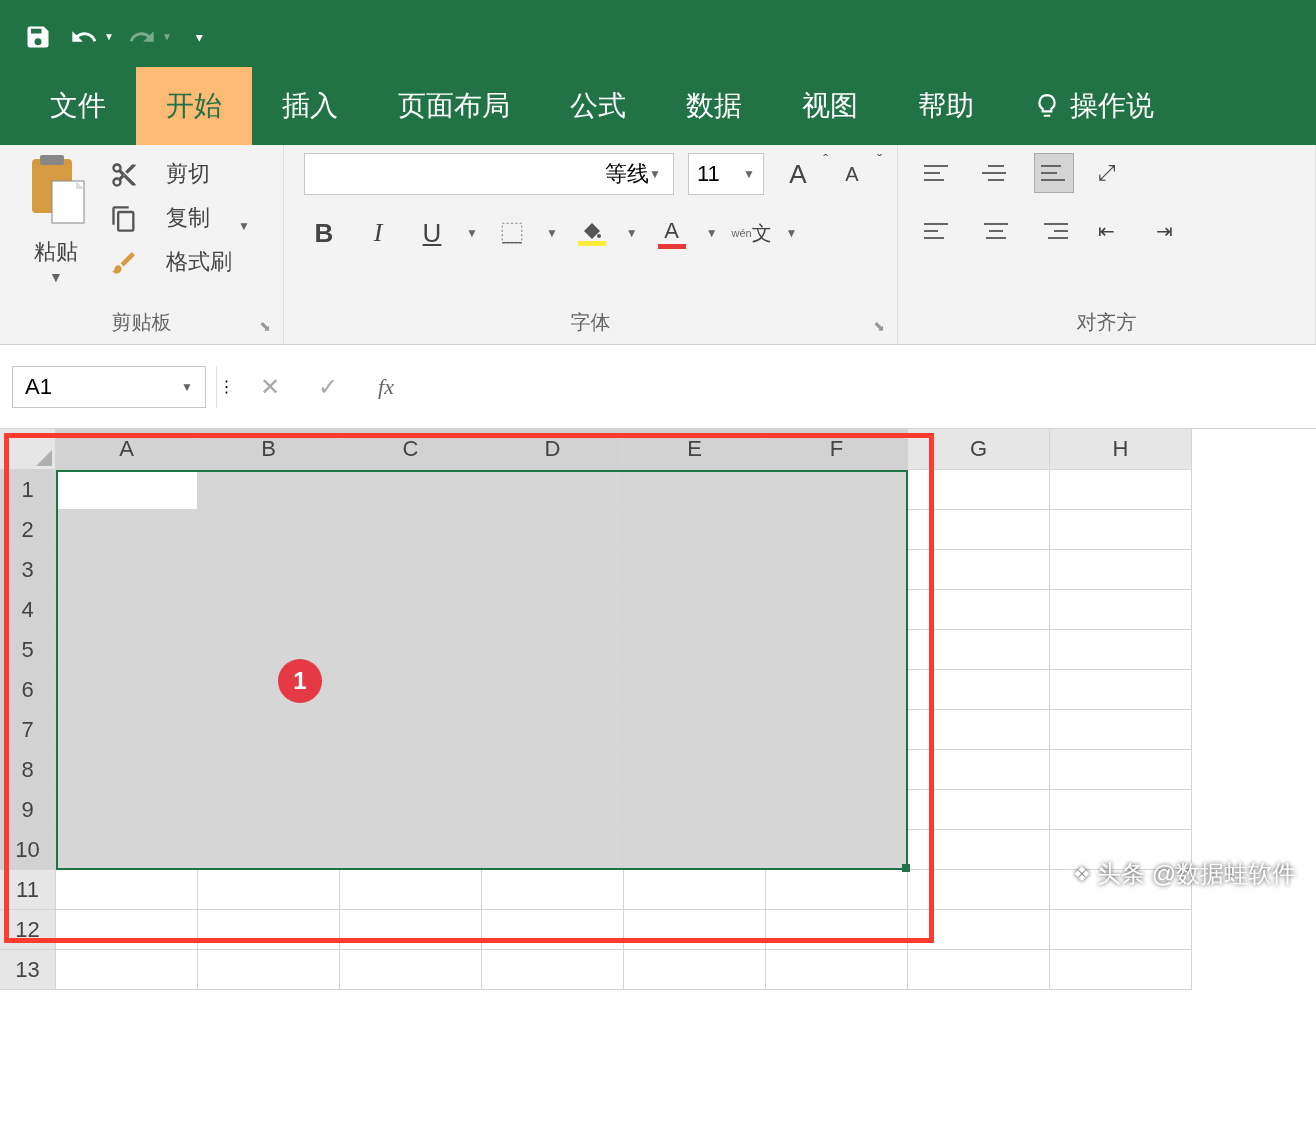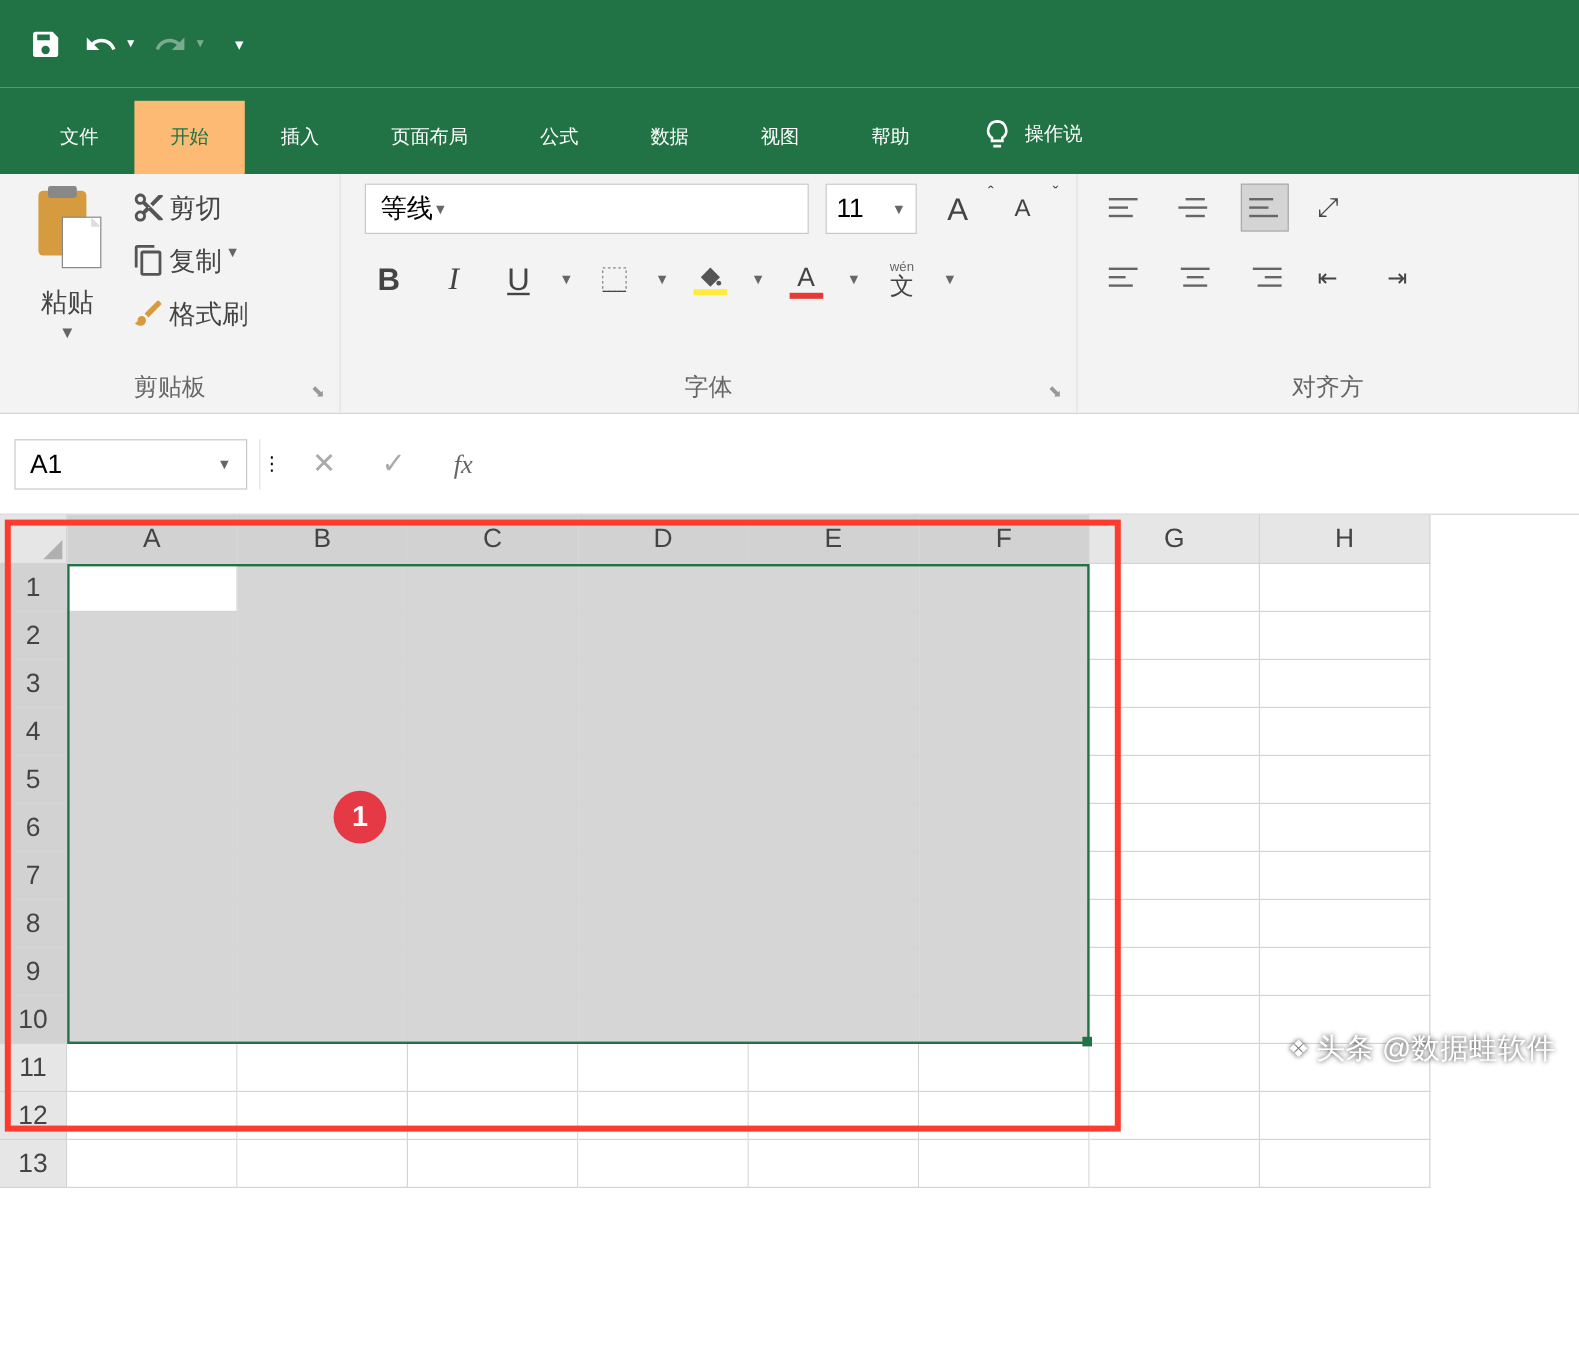--- a/index.html
+++ b/index.html
@@ -6,47 +6,47 @@
     body { font-family: "Microsoft YaHei", sans-serif; background: #fff; overflow: hidden; width: 1316px; height: 1142px; }
     
     
     .title-bar { background: #217346; height: 73px; display: flex; align-items: center; padding: 0 20px; gap: 10px; }
     .qat-btn { width: 36px; height: 36px; display: flex; align-items: center; justify-content: center; color: #fff; cursor: pointer; }
     .qat-btn.disabled { opacity: 0.4; }
     .qat-dropdown { color: #fff; font-size: 10px; margin-left: -8px; }
     
     
     .ribbon-tabs { background: #217346; height: 72px; display: flex; align-items: flex-end; padding-left: 20px; gap: 0; }
-    .tab { color: #fff; padding: 20px 30px; font-size: 16px; cursor: pointer; font-family: Liberation Serif, serif; }
+    .tab { color: #fff; padding: 20px 30px; font-size: 28px; cursor: pointer; font-family: Liberation Serif, serif; }
     .tab.active { background: #fdba74; color: #217346; }
     .tab-help { display: flex; align-items: center; gap: 10px; }
     .lightbulb { fill: none; stroke: #fff; stroke-width: 2; }
     
     
     .ribbon { background: #f3f3f3; height: 200px; display: flex; border-bottom: 1px solid #d4d4d4; }
     .ribbon-group { border-right: 1px solid #e1e1e1; display: flex; flex-direction: column; padding: 8px 0 0 0; position: relative; }
     .group-label { text-align: center; font-size: 20px; color: #666; padding: 4px 0 8px 0; display: flex; align-items: center; justify-content: center; gap: 20px; }
     .group-expand { font-size: 14px; color: #999; position: absolute; right: 12px; bottom: 10px; }
     
     
     .clipboard-group { width: 284px; }
     .clipboard-content { display: flex; flex: 1; padding: 0 12px; }
     .paste-big { display: flex; flex-direction: column; align-items: center; width: 88px; }
     .paste-icon-wrap { width: 64px; height: 78px; position: relative; }
     .clipboard-actions { display: flex; flex-direction: column; gap: 14px; padding-left: 10px; padding-top: 6px; }
-    .clip-action { display: flex; align-items: flex-start; gap: 3px; font-size: 22px; color: #444; cursor: pointer; }
+    .clip-action { display: flex; align-items: flex-end; gap: 28px; font-size: 22px; color: #444; cursor: pointer; }
     .clip-icon { width: 28px; height: 28px; }
     .paste-label { font-size: 22px; color: #444; margin-top: 6px; }
     .paste-arrow { font-size: 14px; color: #666; margin-top: 2px; }
     
     
     .font-group { width: 614px; }
     .font-content { flex: 1; padding: 0 20px; display: flex; flex-direction: column; gap: 18px; }
     .font-row { display: flex; align-items: center; gap: 14px; }
-    .font-name { width: 370px; height: 42px; border: 1px solid #c8c8c8; background: #fff; display: flex; align-items: center; padding: 0 12px; font-size: 22px; justify-content: flex-start; }
+    .font-name { width: 370px; height: 42px; border: 1px solid #c8c8c8; background: #fff; display: flex; align-items: center; padding: 0 12px; font-size: 22px; justify-content: flex-end; }
     .font-size { width: 76px; height: 42px; border: 1px solid #c8c8c8; background: #fff; display: flex; align-items: center; padding: 0 8px; font-size: 22px; justify-content: space-between; }
     .dropdown-arrow { font-size: 12px; color: #666; }
     .font-grow { font-size: 26px; color: #444; position: relative; }
     .font-grow sup { font-size: 14px; position: absolute; top: -2px; right: -10px; }
     .font-btn { width: 40px; height: 40px; display: flex; align-items: center; justify-content: center; font-size: 26px; color: #444; cursor: pointer; }
     .bold { font-weight: bold; }
     .italic { font-style: italic; font-family: serif; }
     .underline { text-decoration: underline; }
     .border-btn, .fill-btn, .font-color-btn, .pinyin-btn { display: flex; align-items: center; gap: 4px; }
     .color-bar { width: 28px; height: 5px; }
@@ -214,21 +214,21 @@
         </div>
         <span class="dropdown-arrow">▼</span>
         <div class="font-btn font-color-btn">
           <div style="display:flex;flex-direction:column;align-items:center">
             <span style="font-size:22px;color:#444">A</span>
             <div class="color-bar" style="background:#e53935"></div>
           </div>
         </div>
         <span class="dropdown-arrow">▼</span>
         <div class="font-btn pinyin-btn">
-          <div style="display:flex;flex-direction:column;align-items:center;line-height:1">
+          <div style="display:flex;flex-direction:row;align-items:center;line-height:1">
             <span style="font-size:11px;color:#666">wén</span>
             <span style="font-size:20px;color:#444">文</span>
           </div>
         </div>
         <span class="dropdown-arrow">▼</span>
       </div>
     </div>
     <div class="group-label">
       <span>字体</span>
     </div>

